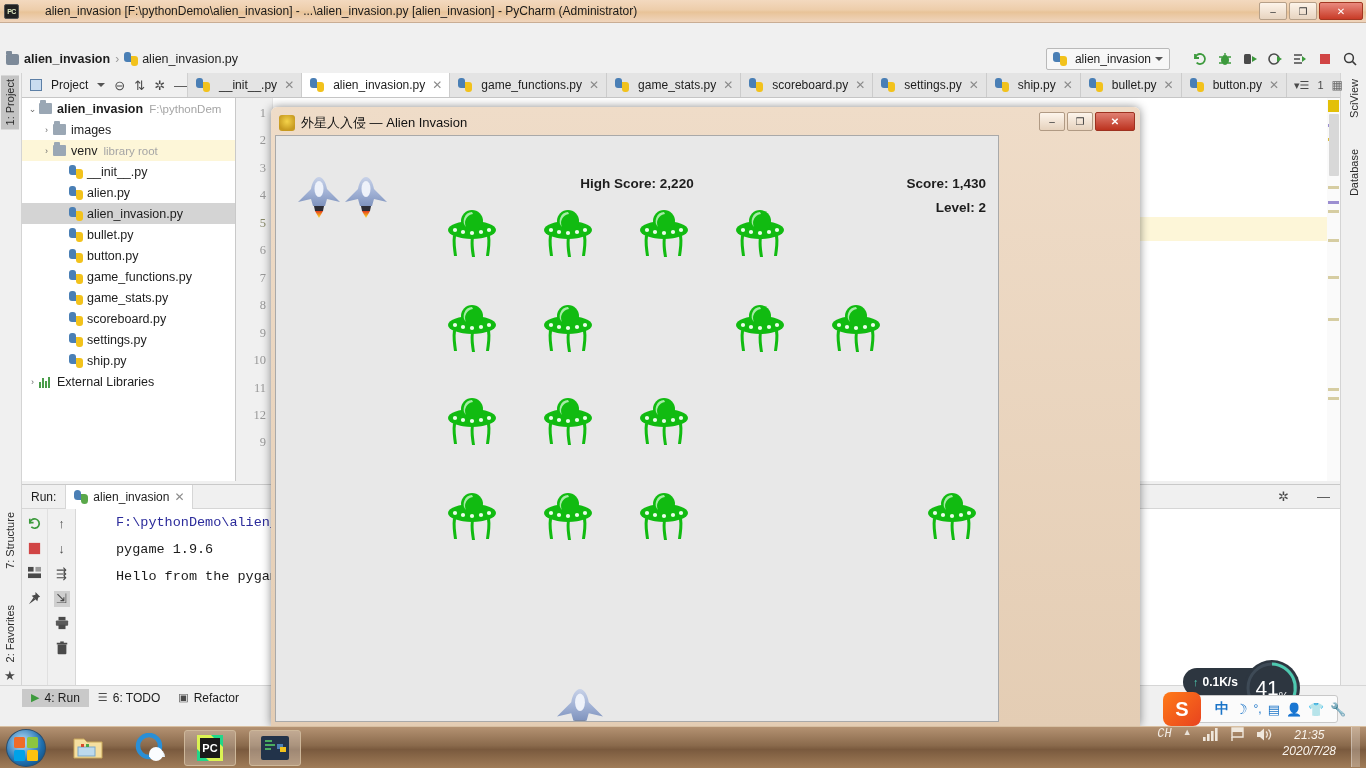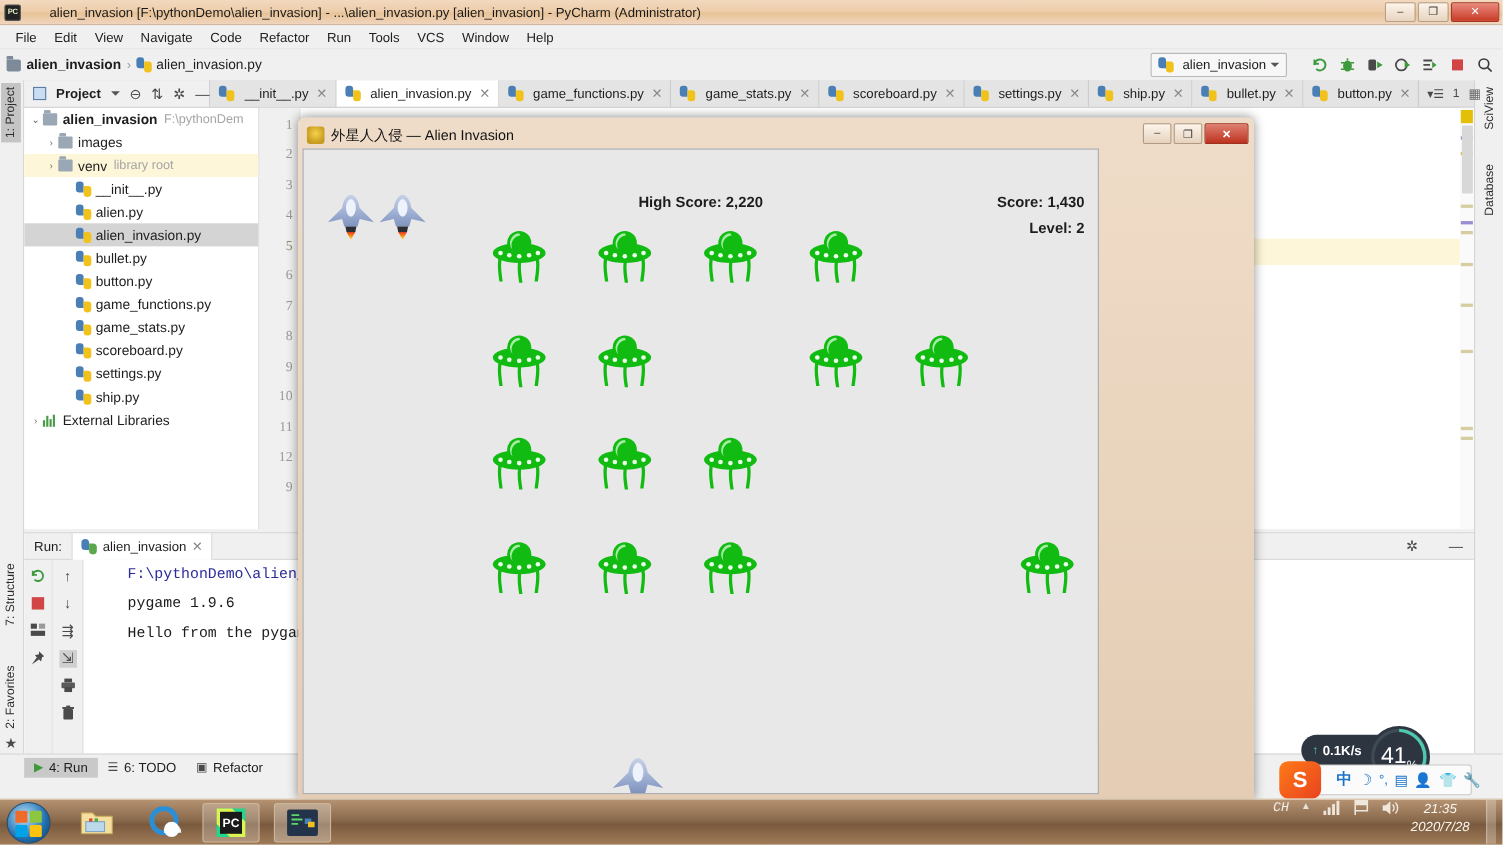--- a/index.html
+++ b/index.html
@@ -111,21 +111,21 @@
   
   .tabsrow {
     position: absolute; left: 22px; top: 73px; width: 1318px; height: 25px;
     background: #e4e4e4; display: flex; align-items: stretch;
     border-bottom: 1px solid #c6c6c6;
   }
   .proj-ctl {
     width: 215px; display: flex; align-items: center; gap: 9px;
     padding-left: 8px; background: #f0f0f0; border-right: 1px solid #d0d0d0;
   }
-  .proj-ctl .txt { font-size: 12px; color: #1d1d1d; font-weight: bold; }
+  .proj-ctl .txt { font-size: 12px; color: #1d1d1d; }
   .sq-ico { width:12px;height:12px;border:1.5px solid #5c7fa6; background:#c9dcf0; }
   .etab {
     display: flex; align-items: center; gap: 5px;
     padding: 0 7px 0 8px; font-size: 12px; color: #1d1d1d;
     border-right: 1px solid #cccccc; background: #e4e4e4; white-space: nowrap;
   }
   .etab.active { background: #ffffff; }
   .etab .x { color: #8a8a8a; font-size: 12px; margin-left: 2px; }
   .tabs-end { margin-left: auto; display: flex; align-items: center; gap: 8px; padding: 0 7px; }
 
@@ -273,33 +273,20 @@
     <div class="titlebar">
       <div class="app-ico">PC</div>
       <div class="tb-title">alien_invasion [F:\pythonDemo\alien_invasion] - ...\alien_invasion.py [alien_invasion] - PyCharm (Administrator)</div>
       <div class="win-btns">
         <div class="win-btn">–</div>
         <div class="win-btn">❐</div>
         <div class="win-btn close">✕</div>
       </div>
     </div>
 
-    <div class="menubar">
-      <div class="mi">File</div>
-      <div class="mi">Edit</div>
-      <div class="mi">View</div>
-      <div class="mi">Navigate</div>
-      <div class="mi">Code</div>
-      <div class="mi">Refactor</div>
-      <div class="mi">Run</div>
-      <div class="mi">Tools</div>
-      <div class="mi">VCS</div>
-      <div class="mi">Window</div>
-      <div class="mi">Help</div>
-    </div>
 
     <div class="navbar">
       <div class="crumb bold">
         <span class="folder-ico"></span>
         <span>alien_invasion</span>
       </div>
       <span class="crumb-sep">›</span>
       <div class="crumb">
         <span class="py-ico"></span>
         <span>alien_invasion.py</span>

